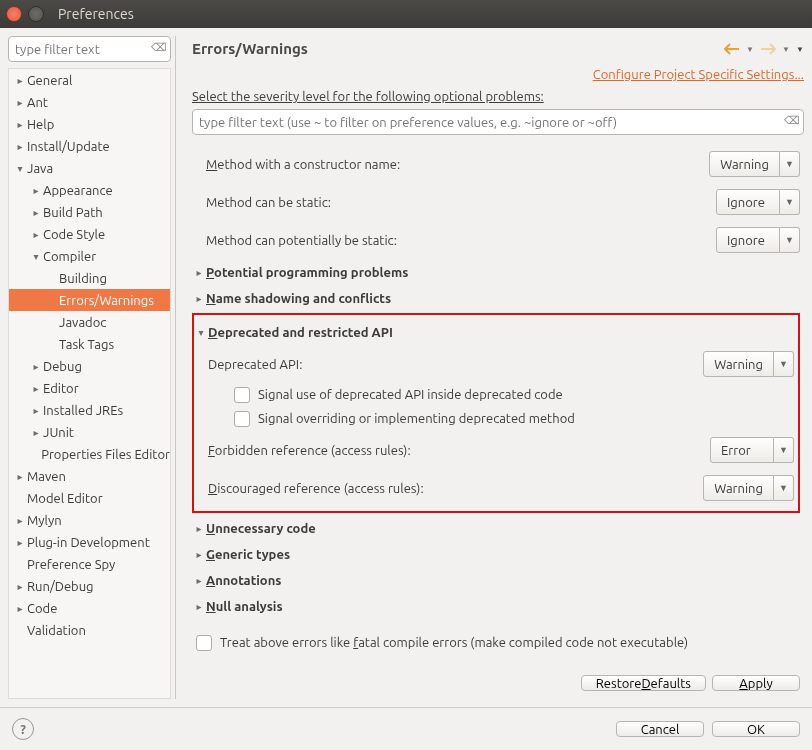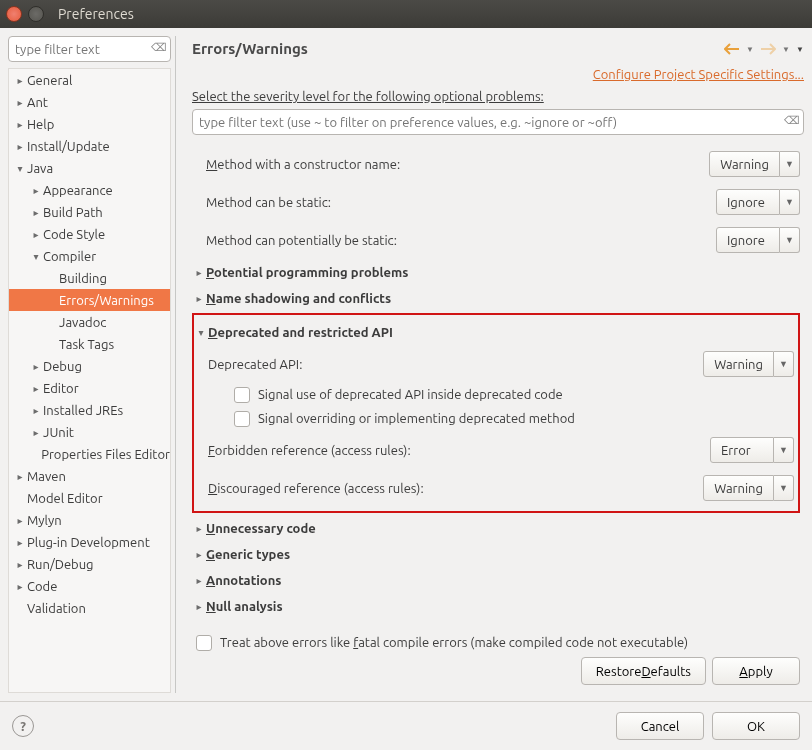--- a/index.html
+++ b/index.html
@@ -43,21 +43,21 @@
 .combo { display:flex; align-items:center;}
 .combo-text { display:inline-flex; align-items:center; height:26px; min-width:64px; padding:0 10px; border:1px solid #b8b5b1; border-radius:3px 0 0 3px; background:linear-gradient(#fefefd,#eeece8);}
 .combo-arr { display:inline-flex; align-items:center; justify-content:center; width:20px; height:26px; border:1px solid #b8b5b1; border-left:none; border-radius:0 3px 3px 0; background:linear-gradient(#fefefd,#eeece8); font-size:9px; color:#666;}
 .section { display:flex; align-items:center; padding:6px 0; font-weight:bold;}
 .section .tw { font-weight:normal;}
 .box-red { border:2px solid #d01414; padding:4px 4px 4px 0; margin:2px 0;}
 .chk-row { display:flex; align-items:flex-start; padding:4px 0 4px 40px; gap:8px;}
 .chkbox { width:16px; height:16px; border:1px solid #b0ada8; border-radius:3px; background:#fff;}
 .treat-row { display:flex; align-items:flex-start; gap:8px; padding:16px 0 10px 4px;}
 .inner-buttons { display:flex; justify-content:flex-end; gap:6px; padding:4px 4px 8px 0;}
-.btn { height:28px; min-width:88px; padding:0 14px; border:1px solid #b8b5b1; border-radius:4px; background:linear-gradient(#fefefd,#eeece8); cursor:default; display:inline-flex; align-items:center; justify-content:center;}
+.btn { height:16px; min-width:88px; padding:0 14px; border:1px solid #b8b5b1; border-radius:4px; background:linear-gradient(#fefefd,#eeece8); cursor:default; display:inline-flex; align-items:center; justify-content:center;}
 
 .footer { border-top:1px solid #d3d0cc; padding:10px 12px; display:flex; align-items:center; justify-content:space-between;}
 .help-icon { width:22px; height:22px; border:1.5px solid #9a9794; border-radius:11px; display:flex; align-items:center; justify-content:center; color:#7a7774; font-weight:bold;}
 .footer-buttons { display:flex; gap:8px;}
 .u { text-decoration: underline; }
 
 .arrow-svg{width:16px;height:12px;}
 </style>
 </head>
 <body>
@@ -156,20 +156,24 @@
           <span class="tw none">▸</span>
           <span>Model Editor</span>
         </div>
         <div class="tree-item indent-1">
           <span class="tw">▸</span>
           <span>Mylyn</span>
         </div>
         <div class="tree-item indent-1">
           <span class="tw">▸</span>
           <span>Plug-in Development</span>
+        </div>
+        <div class="tree-item indent-1">
+          <span class="tw none">▸</span>
+          <span>Preference Spy</span>
         </div>
         <div class="tree-item indent-1">
           <span class="tw">▸</span>
           <span>Run/Debug</span>
         </div>
         <div class="tree-item indent-1">
           <span class="tw">▸</span>
           <span>Code</span>
         </div>
         <div class="tree-item indent-1">

